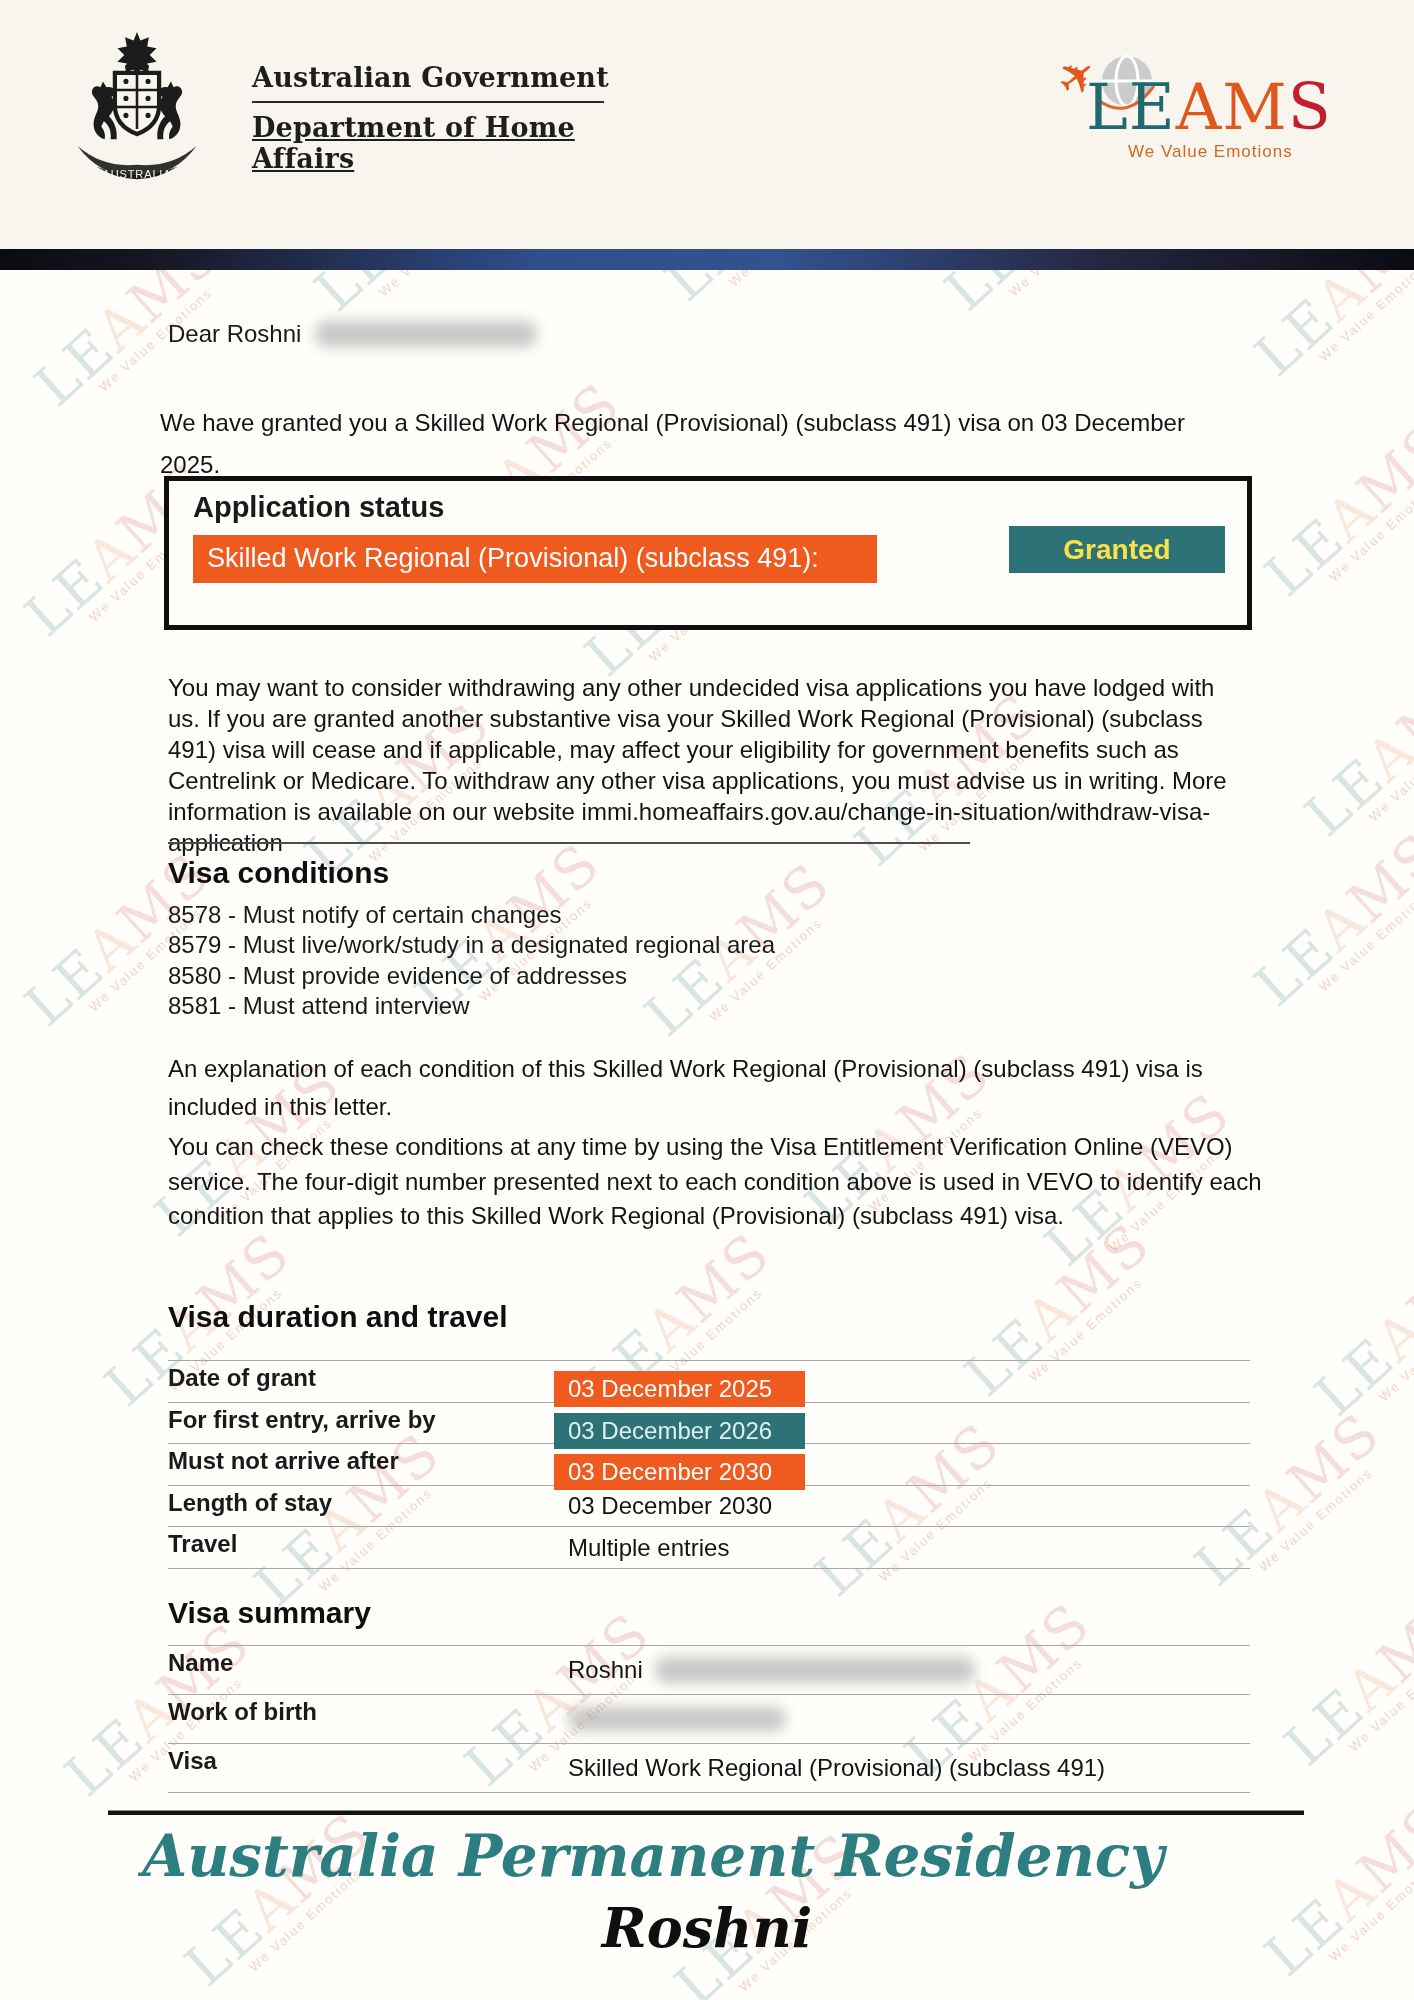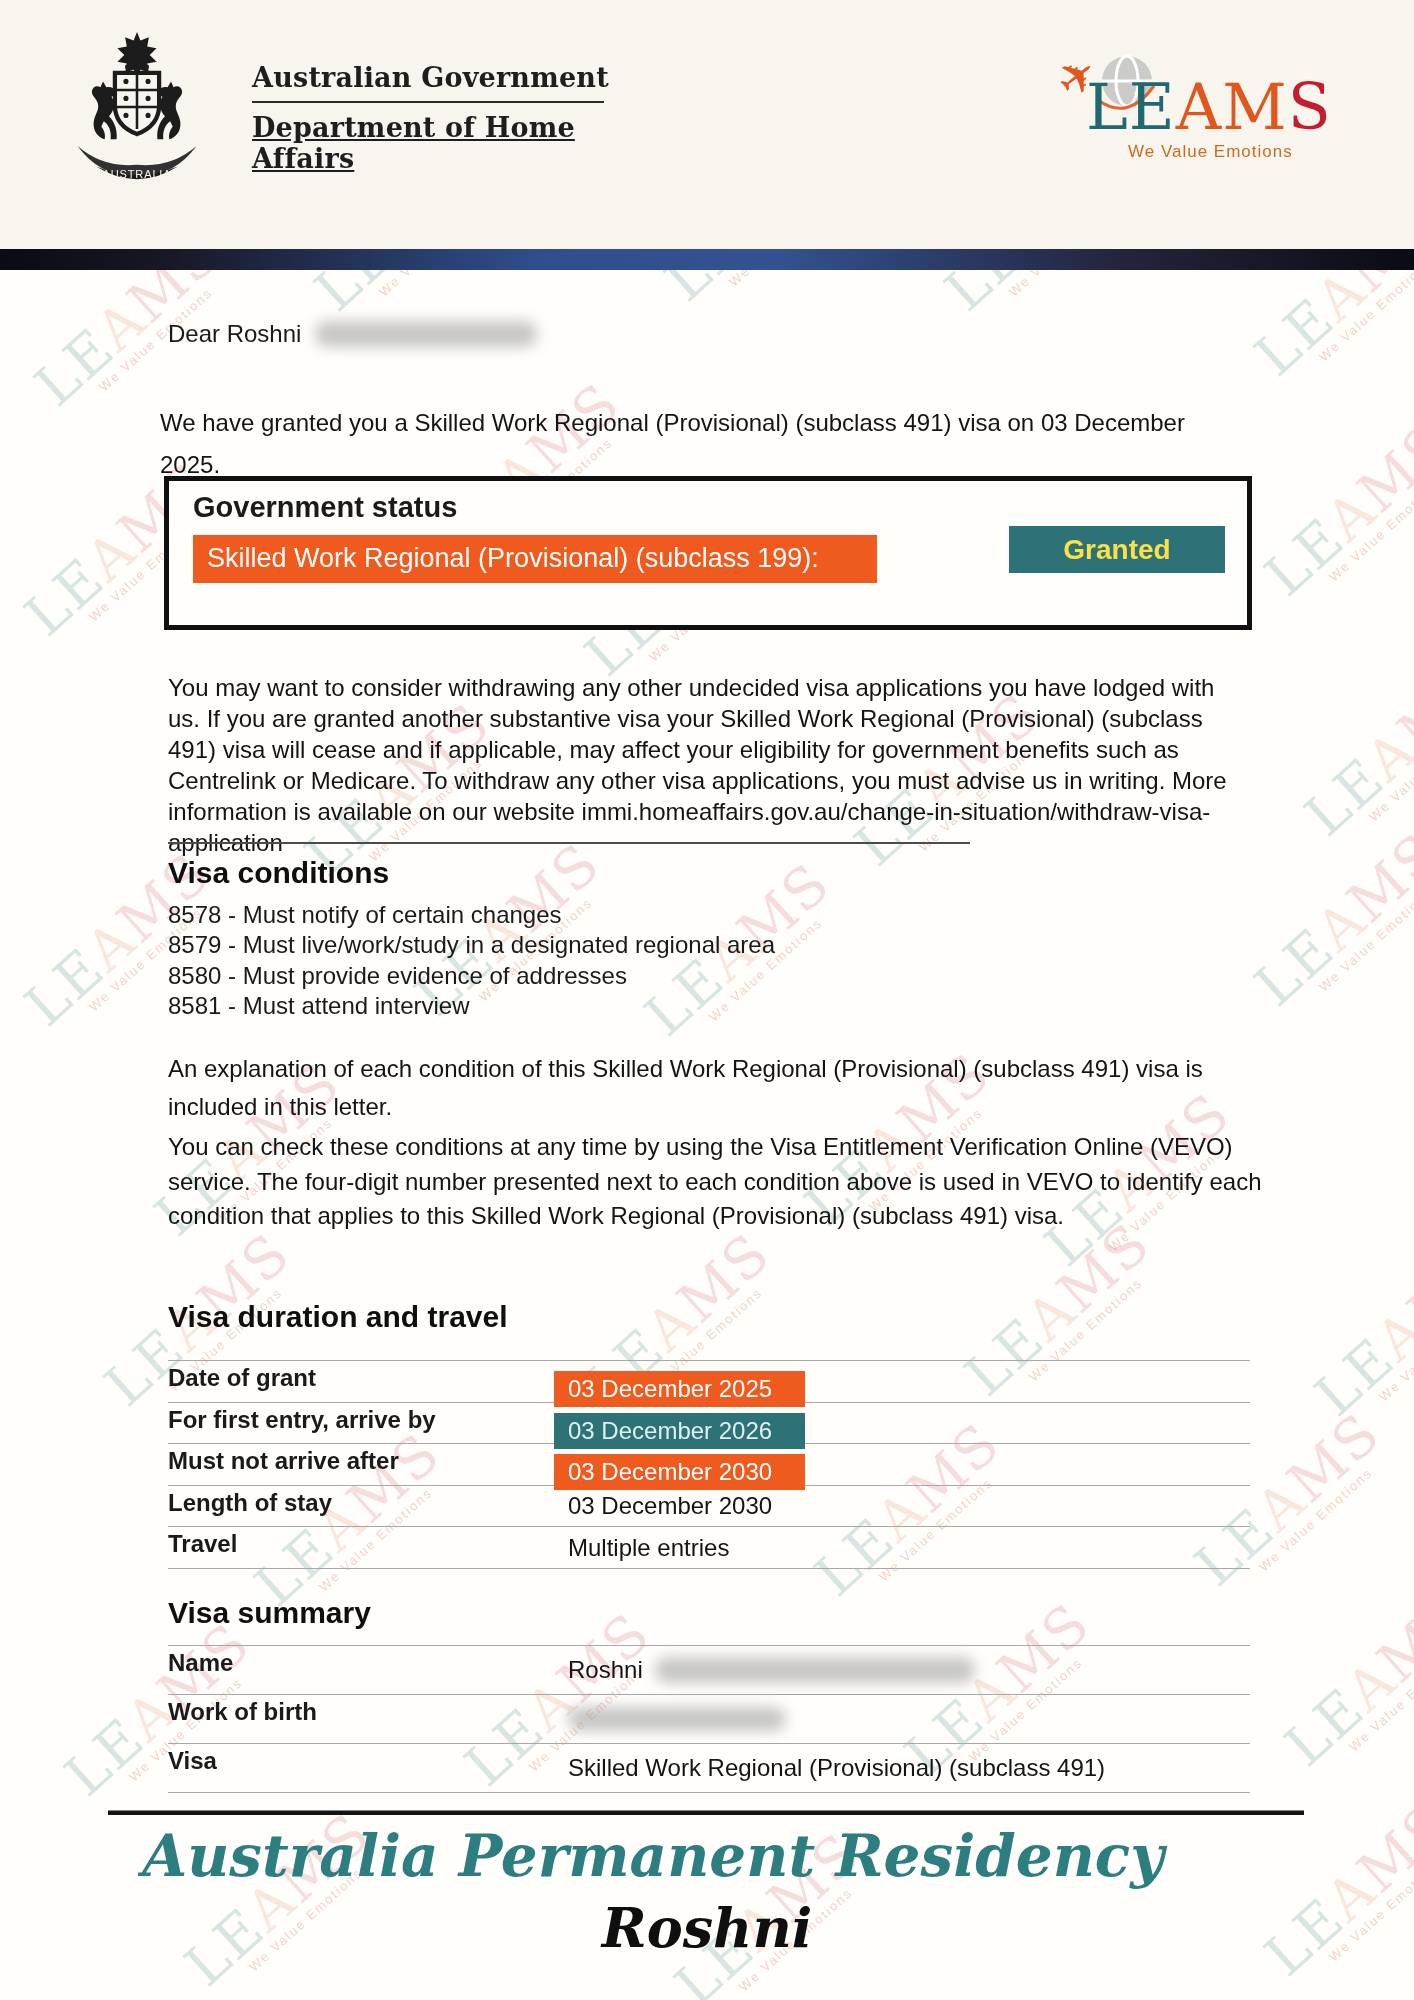--- a/index.html
+++ b/index.html
@@ -265,22 +265,22 @@
   <div class="content">
 
     <div class="salutation">
       <span>Dear Roshni</span>
       <span class="blurblob" style="width:222px;height:26px;margin-left:14px;"></span>
     </div>
 
     <p class="txt intro">We have granted you a Skilled Work Regional (Provisional) (subclass 491) visa on 03 December 2025.</p>
 
     <div class="statusbox">
-      <div class="sh">Government status</div>
-      <div class="vlabel">Skilled Work Regional (Provisional) (subclass 199):</div>
+      <div class="sh">Application status</div>
+      <div class="vlabel">Skilled Work Regional (Provisional) (subclass 491):</div>
       <div class="granted">Granted</div>
     </div>
 
     <p class="txt withdraw">You may want to consider withdrawing any other undecided visa applications you have lodged with us. If you are granted another substantive visa your Skilled Work Regional (Provisional) (subclass 491) visa will cease and if applicable, may affect your eligibility for government benefits such as Centrelink or Medicare. To withdraw any other visa applications, you must advise us in writing. More information is available on our website immi.homeaffairs.gov.au/change-in-situation/withdraw-visa-application</p>
     <hr class="rule1">
 
     <div class="sect-h vc-h">Visa conditions</div>
     <div class="vc-list">
       <div>8578 - Must notify of certain changes</div>
       <div>8579 - Must live/work/study in a designated regional area</div>

